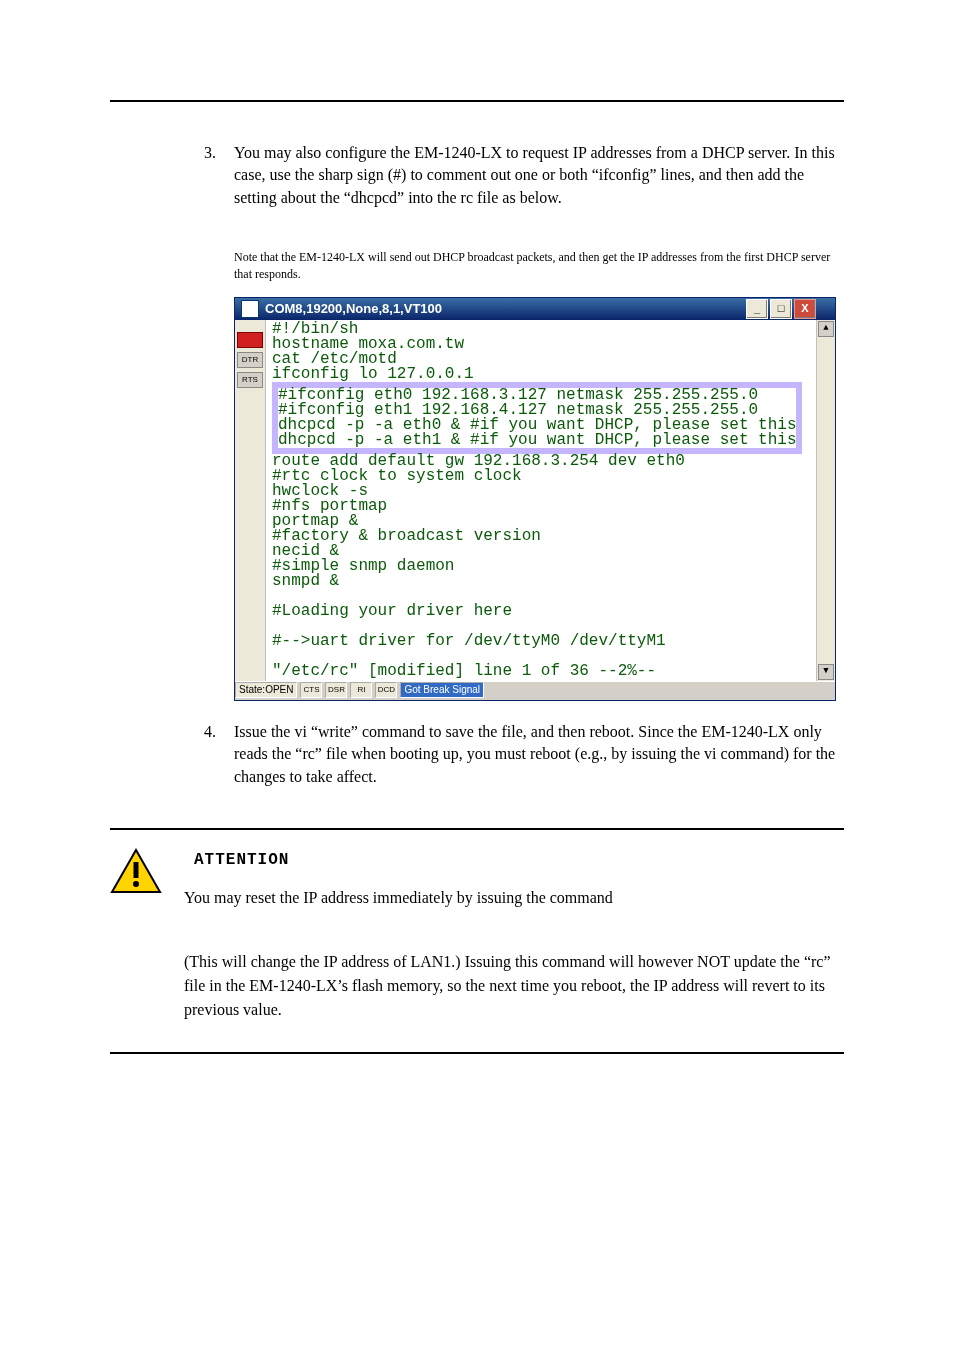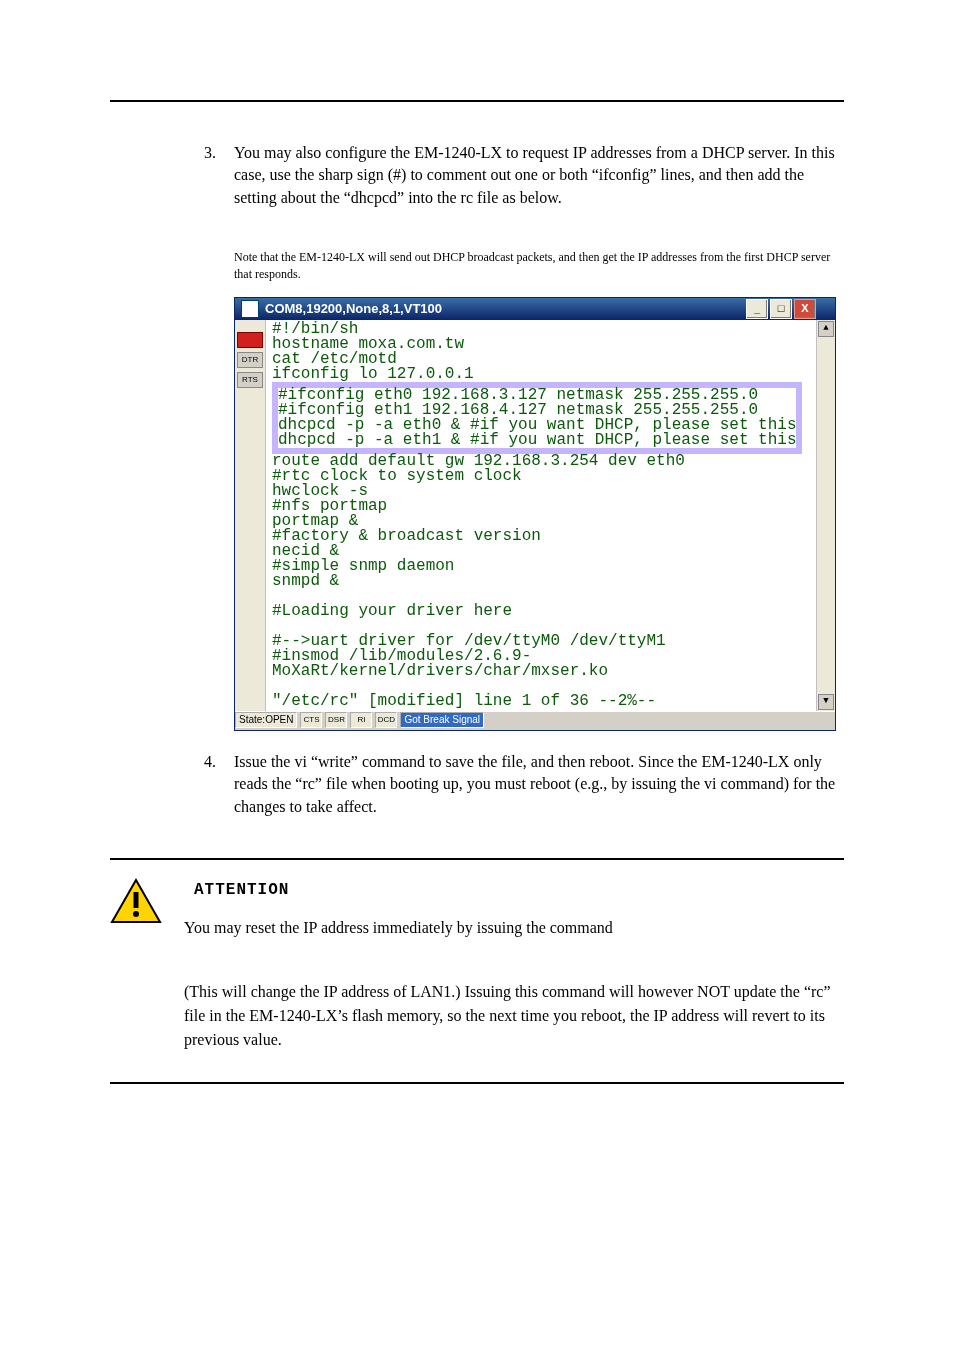--- a/index.html
+++ b/index.html
@@ -238,21 +238,20 @@
 <div>#nfs portmap</div>
 <div>portmap &amp;</div>
 <div>#factory &amp; broadcast version</div>
 <div>necid &amp;</div>
 <div>#simple snmp daemon</div>
 <div>snmpd &amp;</div>
 <div>&nbsp;</div>
 <div>#Loading your driver here</div>
 <div>&nbsp;</div>
 <div>#--&gt;uart driver for /dev/ttyM0 /dev/ttyM1</div>
-<div>#insmod /lib/modules/2.6.9-MoXaRt/kernel/drivers/char/mxser.ko</div>
 <div>&nbsp;</div>
 <div>"/etc/rc" [modified] line 1 of 36 --2%--</div>
         </div>
         <div class="scrollbar">
           <div class="sb-btn">▲</div>
           <div class="sb-btn">▼</div>
         </div>
       </div>
       <div class="statusbar">
         <div class="status-cell">State:OPEN</div>

